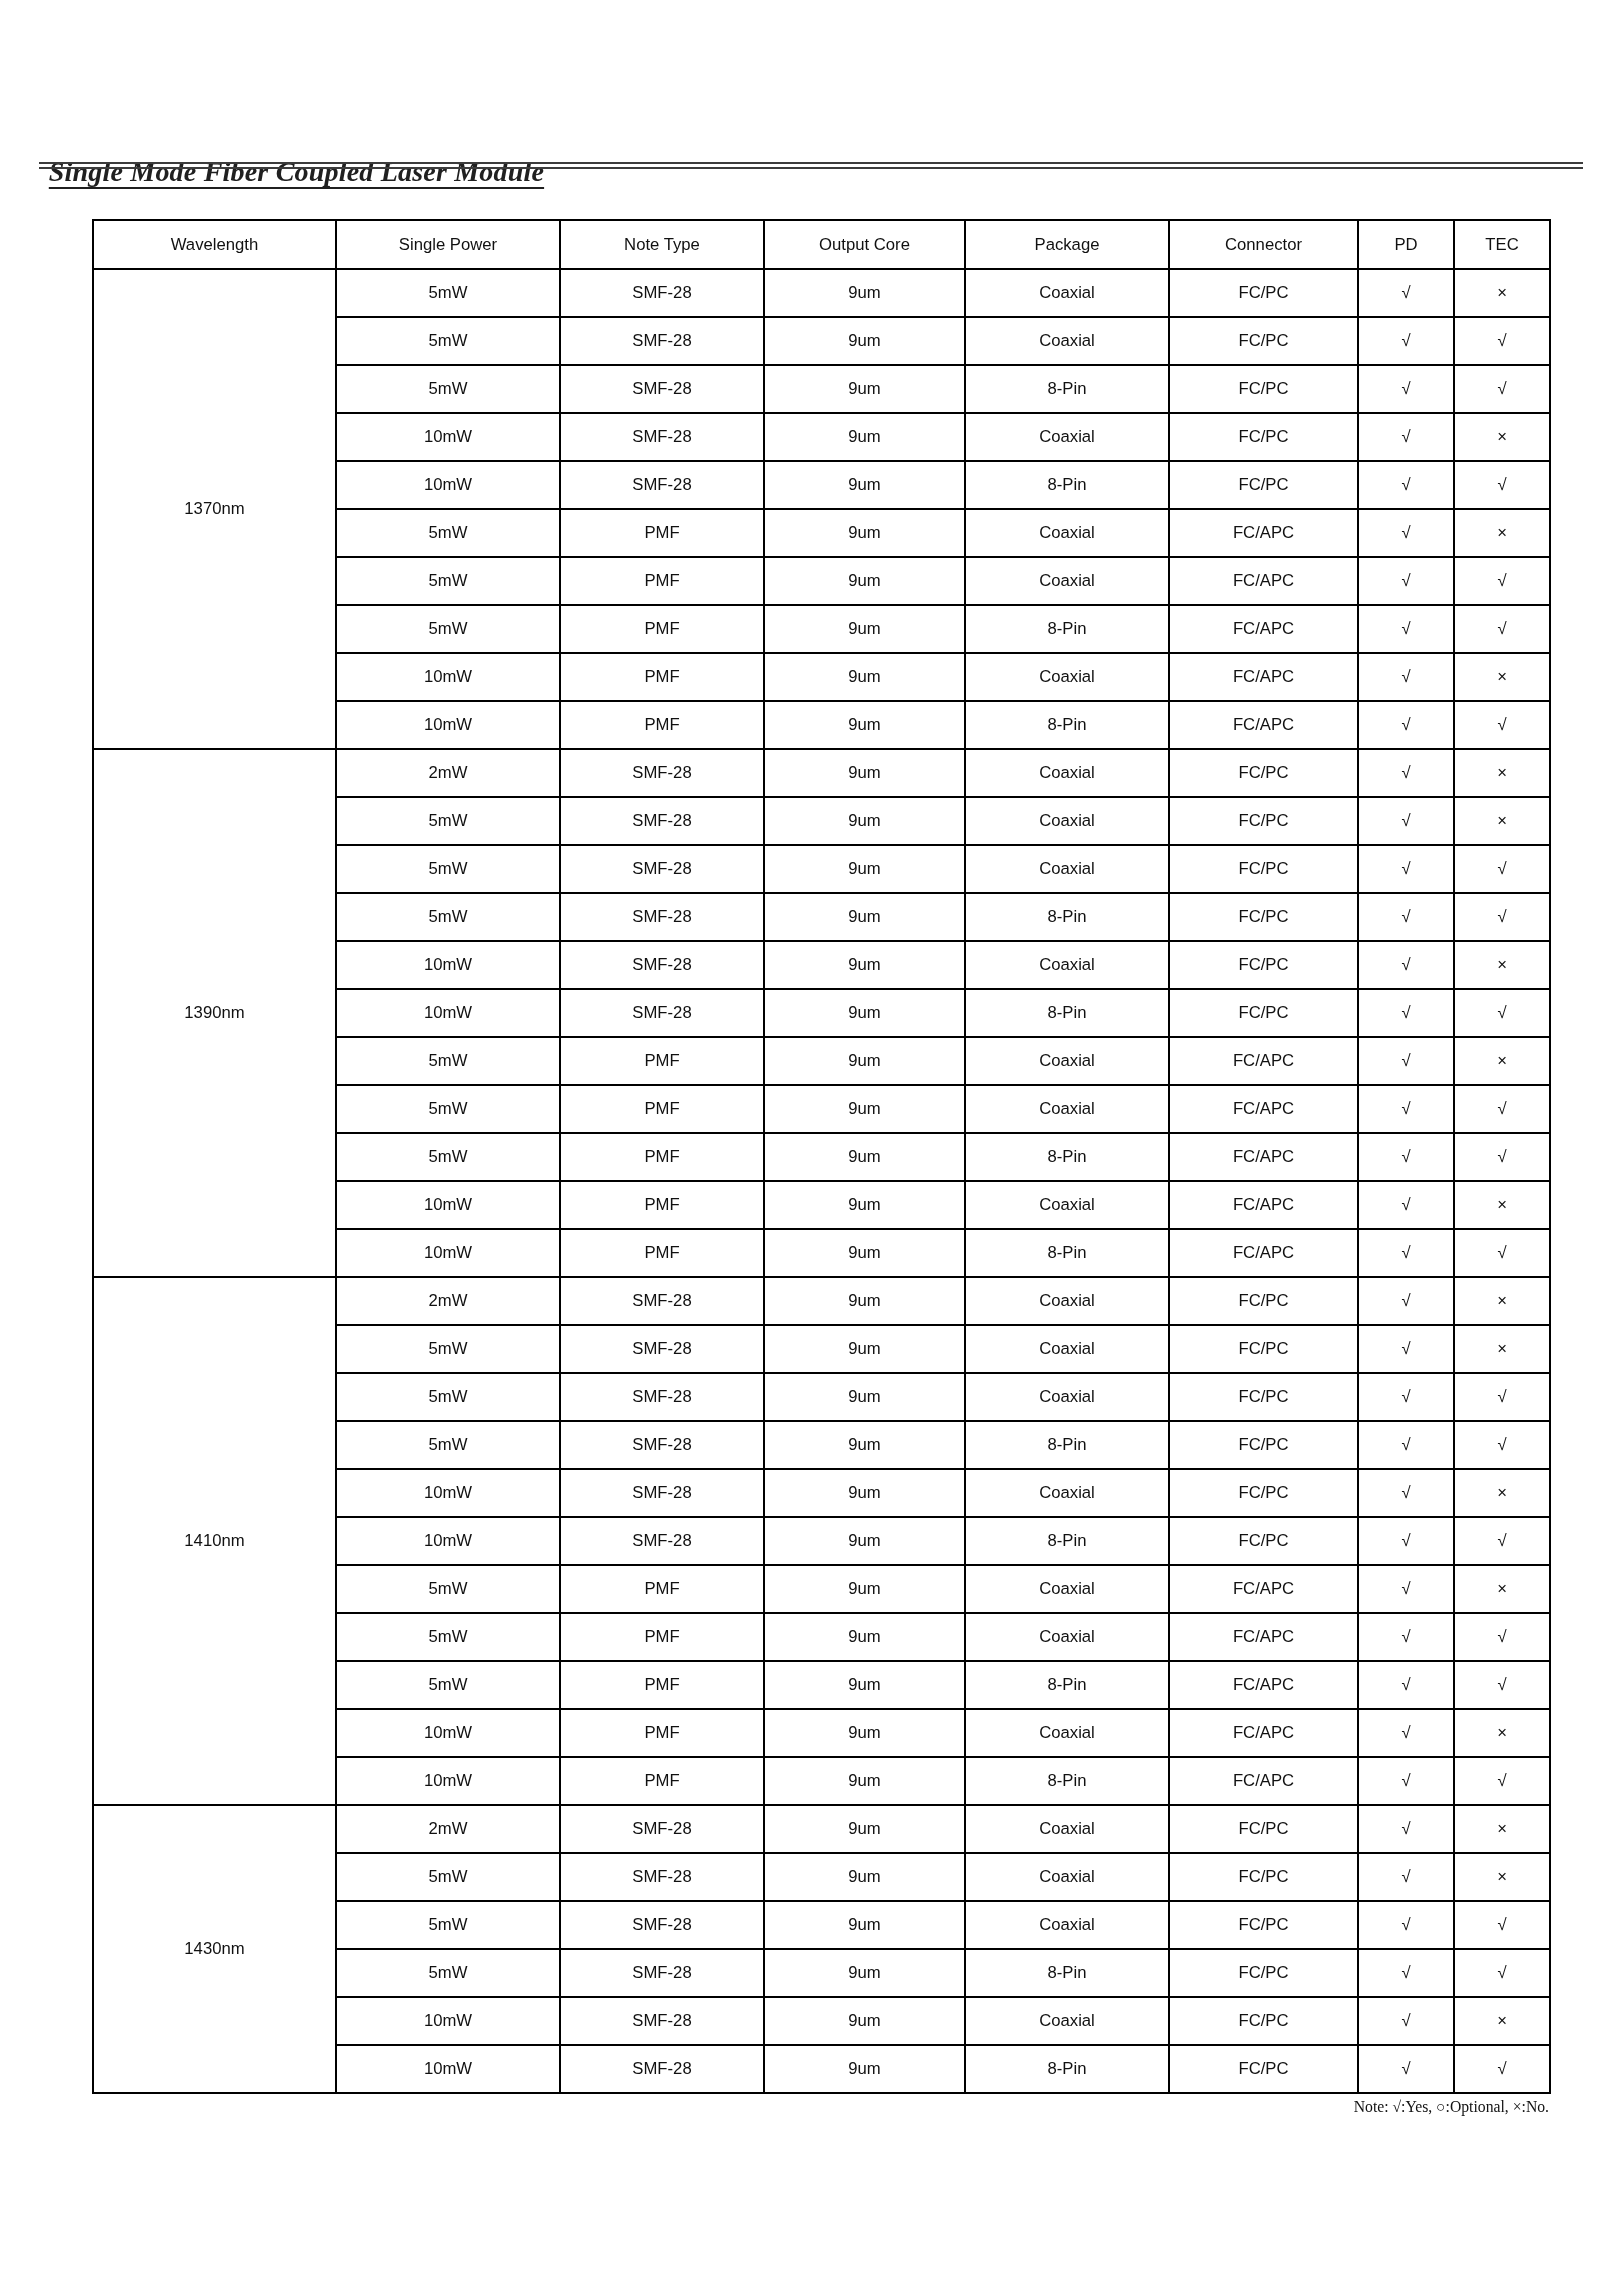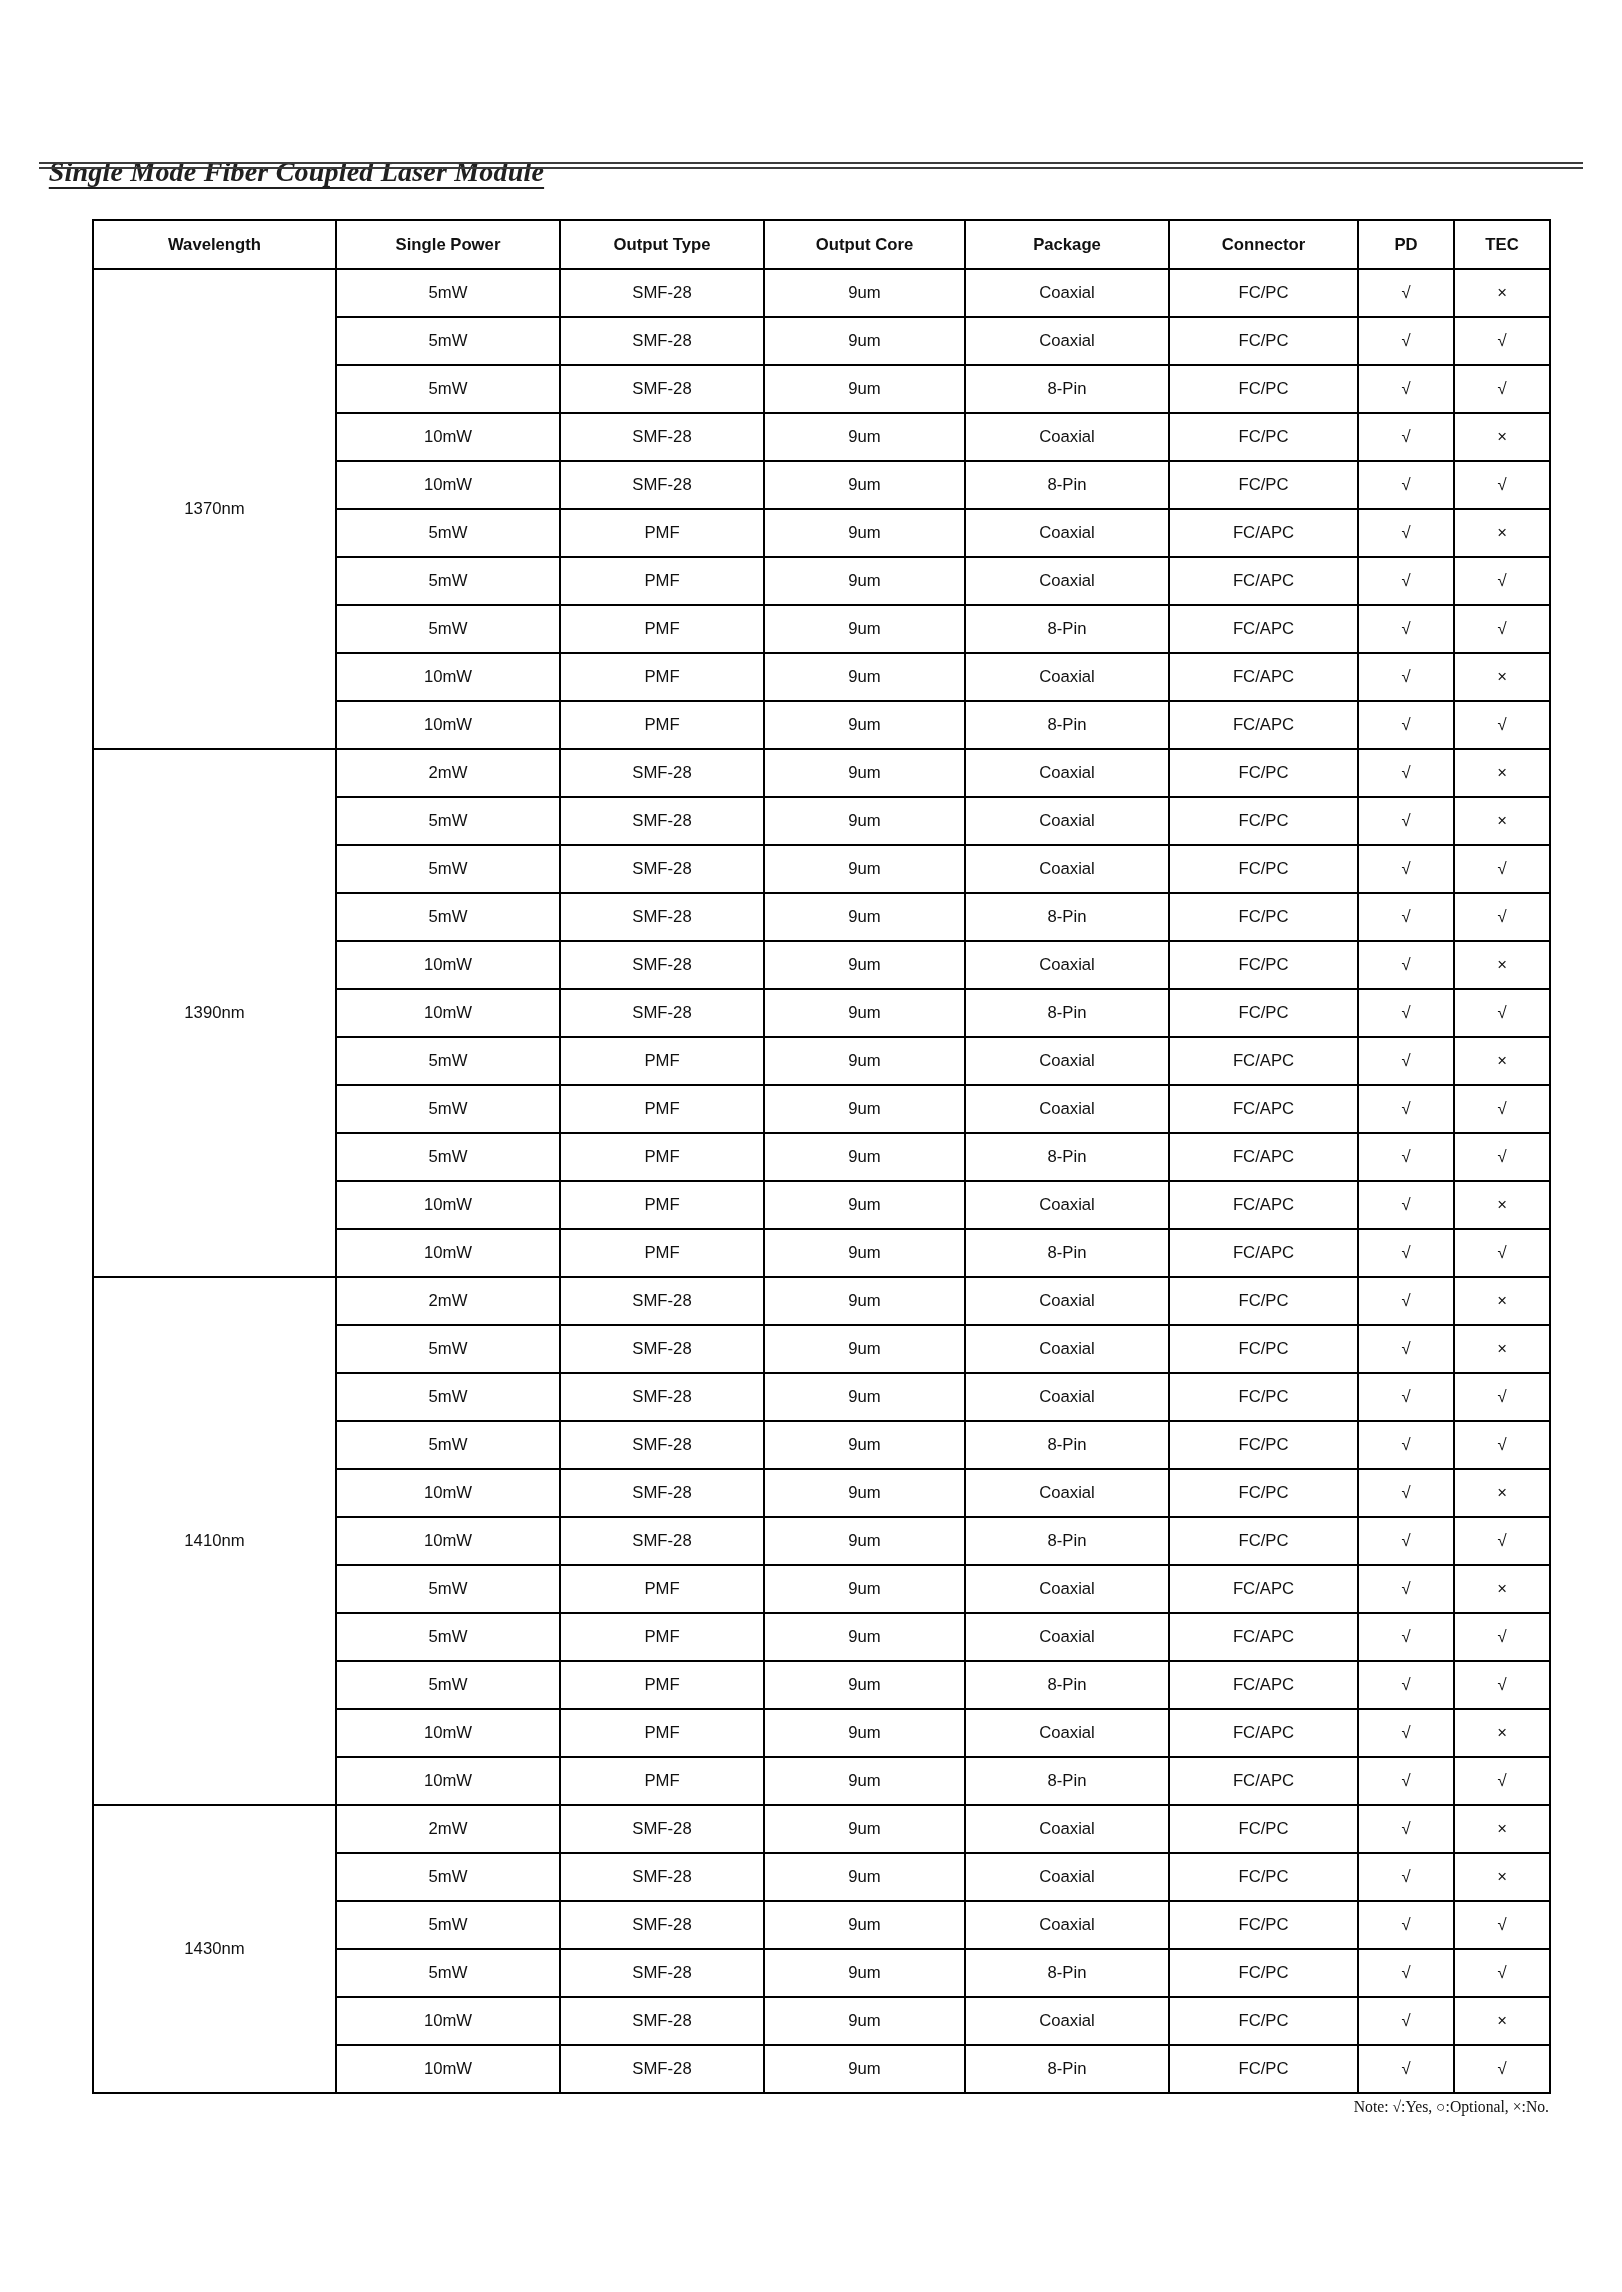--- a/index.html
+++ b/index.html
@@ -54,21 +54,21 @@
     border: 2px solid #000000;
     text-align: center;
     vertical-align: middle;
     font-size: 16.7px;
     height: 48px;
     padding: 2px 3.9px;
     color: #111111;
     background: #ffffff;
   }
   table.spec-table th {
-    font-weight: bold;
+    font-weight: normal;
     height: 49px;
     border-bottom: 2.9px solid #000000;
   }
   table.spec-table tr.group-start td { border-top: 2.9px solid #000000; }
   table.spec-table td.wl-cell { font-size: 16.7px; }
   table.spec-table td.sym { font-size: 16.7px; }
   .table-note {
     position: absolute;
     top: 2098px;
     left: 92px;
@@ -98,21 +98,21 @@
         <col style="width:201px">
         <col style="width:204px">
         <col style="width:189px">
         <col style="width:96px">
         <col style="width:96px">
       </colgroup>
       <thead>
         <tr>
             <th>Wavelength</th>
             <th>Single Power</th>
-            <th>Output Type</th>
+            <th>Note Type</th>
             <th>Output Core</th>
             <th>Package</th>
             <th>Connector</th>
             <th>PD</th>
             <th>TEC</th>
           </tr>
       </thead>
       <tbody>
           <tr class="group-start">
             <td rowspan="10" class="wl-cell">1370nm</td>

